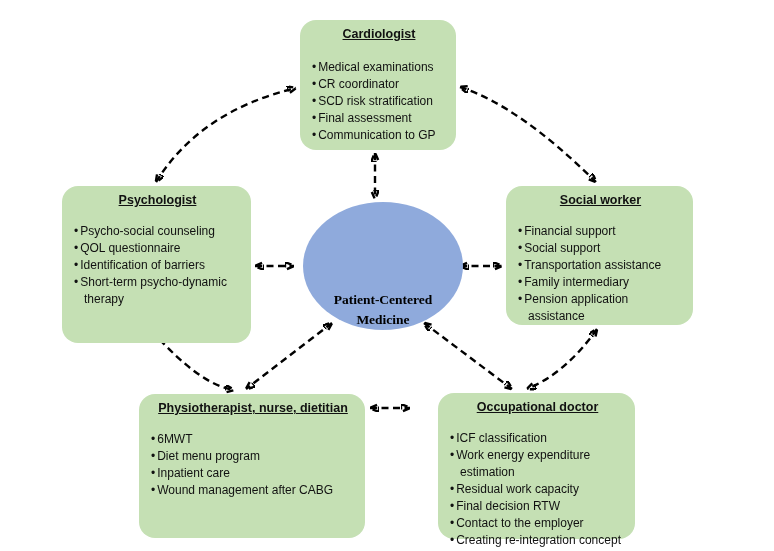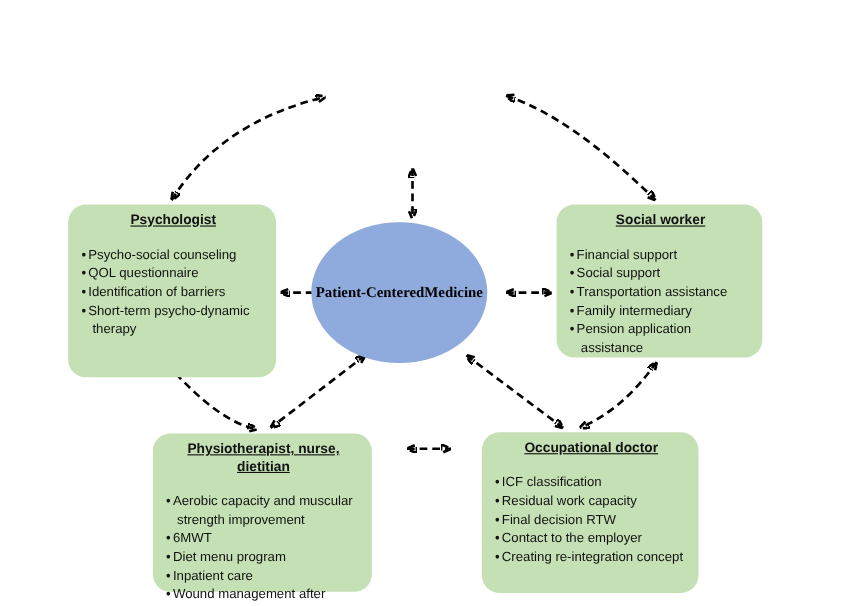--- a/index.html
+++ b/index.html
@@ -42,32 +42,32 @@
     padding:0 0 0 2px;
     font-size:12px;
     line-height:17px;
   }
   .box li { padding-left:10px; text-indent:-10px; }
   .box li::before { content:"\2022"; margin-right:2px; }
 
   #node-cardiologist   { left:300px; top:20px;  width:156px; height:130px; }
   #node-psychologist   { left:62px;  top:186px; width:189px; height:157px; }
   #node-social-worker  { left:506px; top:186px; width:187px; height:139px; }
-  #node-physio         { left:139px; top:394px; width:199px; height:144px; }
+  #node-physio         { left:139px; top:394px; width:226px; height:144px; }
   #node-occupational   { left:438px; top:393px; width:197px; height:146px; }
 
   #node-cardiologist ul { margin-top:17px; }
 
   .ellipse {
     position:absolute;
-    left:283px; top:202px; width:160px; height:128px;
+    left:303px; top:202px; width:160px; height:128px;
     background:var(--center-fill, #8faadc);
     border-radius:50%;
-    display:flex; flex-direction:row;
-    align-items:center; justify-content:center;
+    display:flex; flex-direction:column;
+    align-items:center; justify-content:flex-end;
     text-align:center;
     font-family:"Liberation Serif", serif;
     font-weight:bold;
     font-size:13.5px;
     line-height:20px;
     color:#000000;
   }
 </style>
 </head>
 <body>
@@ -85,20 +85,30 @@
     <path d="M 460 266 L 502 266" marker-start="url(#ah)" marker-end="url(#ah)"></path>
     <path d="M 332 323 L 246 389" marker-start="url(#ah)" marker-end="url(#ah)"></path>
     <path d="M 424 323 L 512 389" marker-start="url(#ah)" marker-end="url(#ah)"></path>
     <path d="M 156 182 Q 200 111 296 88" marker-start="url(#ah)" marker-end="url(#ah)"></path>
     <path d="M 460 87 Q 519 106 596 182" marker-start="url(#ah)" marker-end="url(#ah)"></path>
     <path d="M 152 331 Q 200 385 234 390" marker-start="url(#ah)" marker-end="url(#ah)"></path>
     <path d="M 597 329 Q 566 373 527 389" marker-start="url(#ah)" marker-end="url(#ah)"></path>
     <path d="M 370 408 L 410 408" marker-start="url(#ah)" marker-end="url(#ah)"></path>
   </svg>
 
+  <div class="box" id="node-cardiologist">
+    <div class="title">Cardiologist</div>
+    <ul>
+        <li>Medical examinations</li>
+        <li>CR coordinator</li>
+        <li>SCD risk stratification</li>
+        <li>Final assessment</li>
+        <li>Communication to GP</li>
+      </ul>
+  </div>
 
   <div class="box" id="node-psychologist">
     <div class="title">Psychologist</div>
     <ul>
         <li>Psycho-social counseling</li>
         <li>QOL questionnaire</li>
         <li>Identification of barriers</li>
         <li>Short-term psycho-dynamic therapy</li>
       </ul>
   </div>
@@ -110,32 +120,32 @@
         <li>Social support</li>
         <li>Transportation assistance</li>
         <li>Family intermediary</li>
         <li>Pension application assistance</li>
       </ul>
   </div>
 
   <div class="box" id="node-physio">
     <div class="title">Physiotherapist, nurse, dietitian</div>
     <ul>
-        <li>Aerobic capacity and muscular strength improvement</li>
         <li>6MWT</li>
         <li>Diet menu program</li>
         <li>Inpatient care</li>
         <li>Wound management after CABG</li>
       </ul>
   </div>
 
   <div class="box" id="node-occupational">
     <div class="title">Occupational doctor</div>
     <ul>
         <li>ICF classification</li>
+        <li>Work energy expenditure estimation</li>
         <li>Residual work capacity</li>
         <li>Final decision RTW</li>
         <li>Contact to the employer</li>
         <li>Creating re-integration concept</li>
       </ul>
   </div>
 
   <div class="ellipse" id="center-node">
     <div>Patient-Centered</div>
     <div>Medicine</div>

